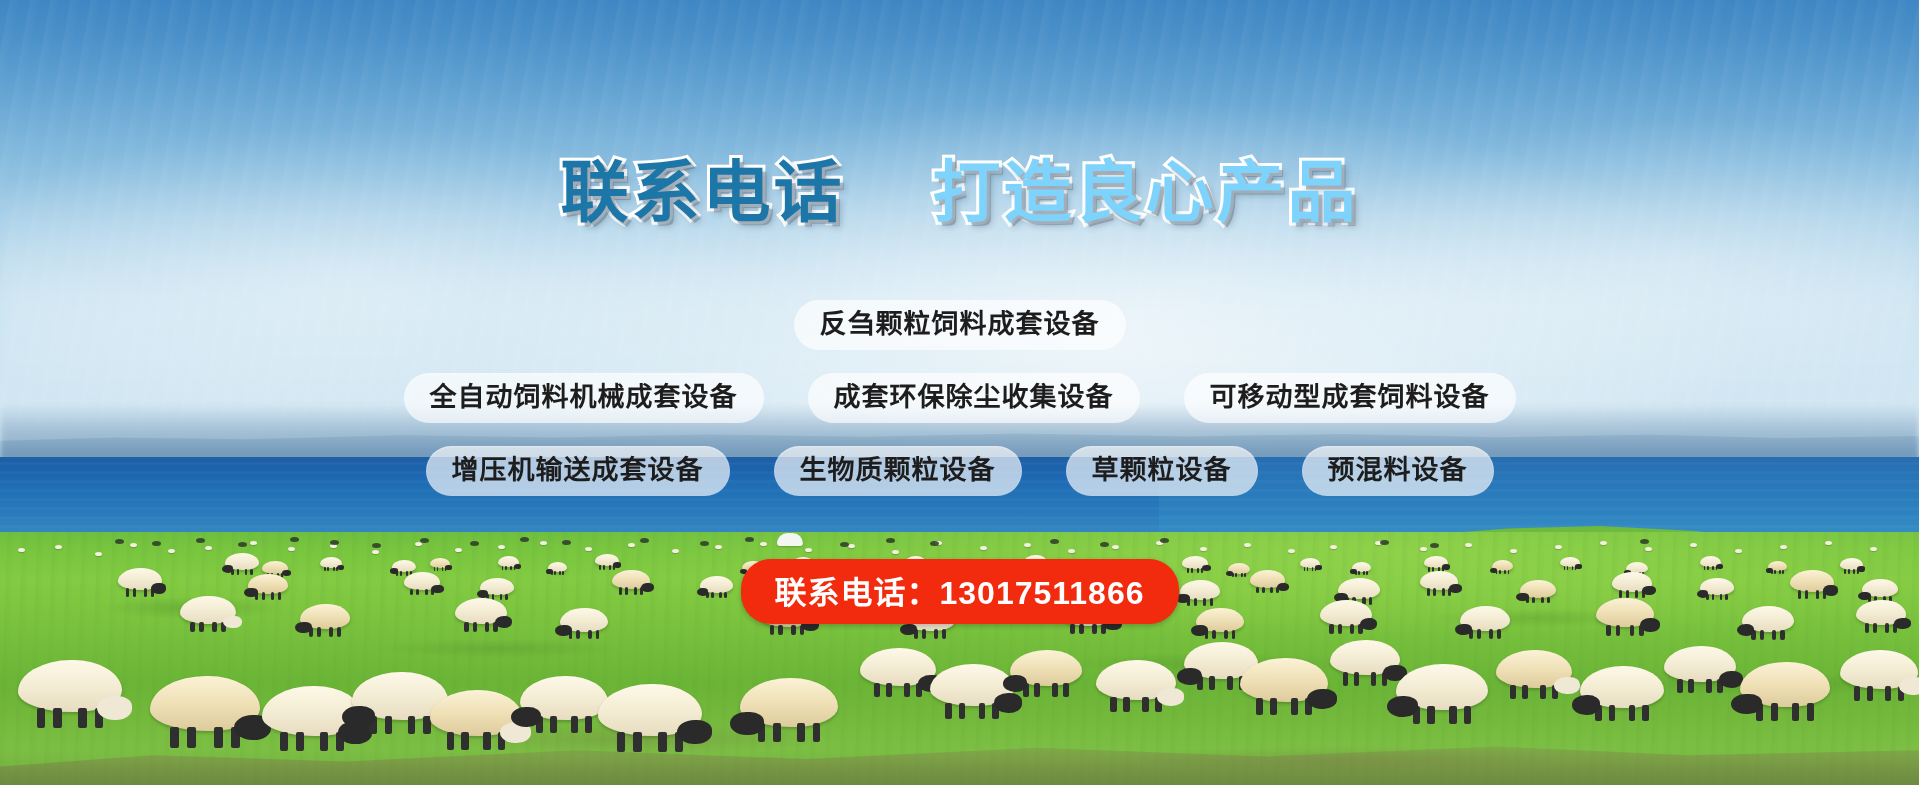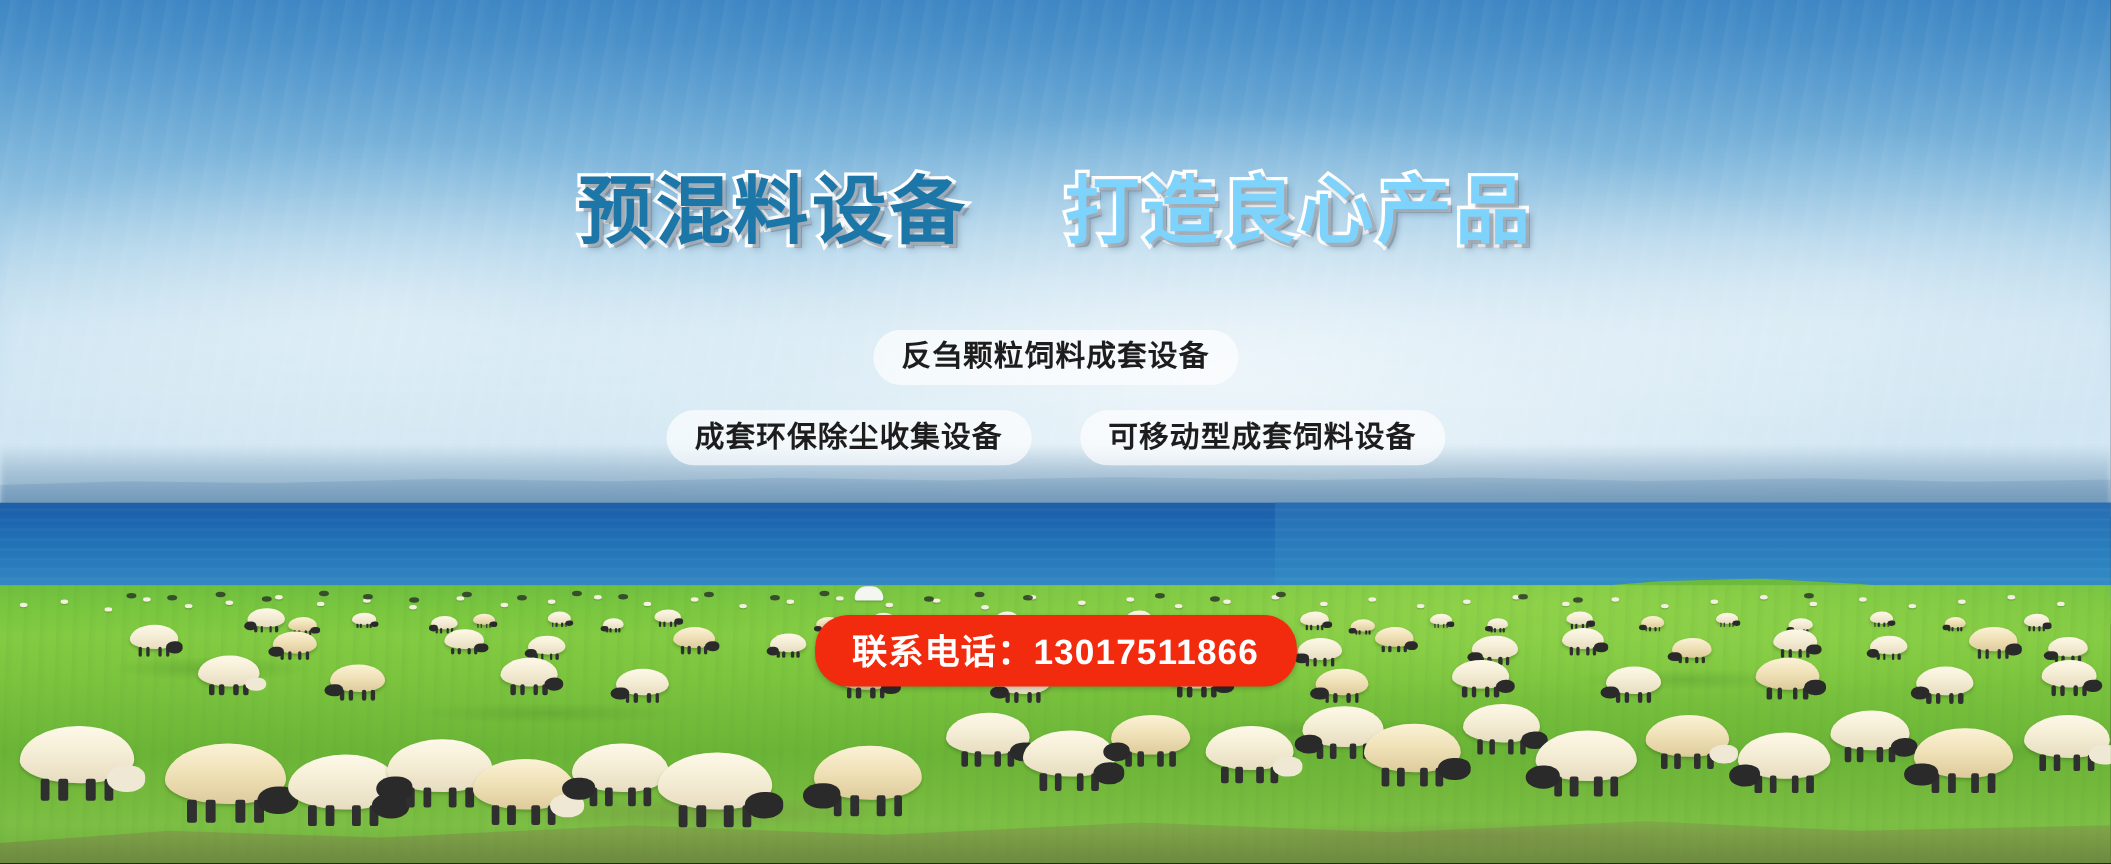--- a/index.html
+++ b/index.html
@@ -935,34 +935,41 @@
         <div class="body"></div>
         <div class="leg l1"></div>
         <div class="leg l2"></div>
         <div class="leg l3"></div>
         <div class="leg l4"></div>
         <div class="head"></div>
       </div>
     </div>
 
   <div class="headline">
-    <span class="hl-blue">预混料设备</span>
+    <span class="hl-blue">联系电话</span>
     <span class="hl-gap"></span>
     <span class="hl-red">打造良心产品</span>
   </div>
 
   <div class="pill-rows">
 
     <div class="pill-row">
       <div class="pill">反刍颗粒饲料成套设备</div>
     </div>
 
     <div class="pill-row">
+      <div class="pill">全自动饲料机械成套设备</div>
       <div class="pill">成套环保除尘收集设备</div>
       <div class="pill">可移动型成套饲料设备</div>
     </div>
 
+    <div class="pill-row">
+      <div class="pill">增压机输送成套设备</div>
+      <div class="pill">生物质颗粒设备</div>
+      <div class="pill">草颗粒设备</div>
+      <div class="pill">预混料设备</div>
+    </div>
 
   </div>
 
   <div class="phone">联系电话：13017511866</div>
 
 </div>
 
 </body></html>

